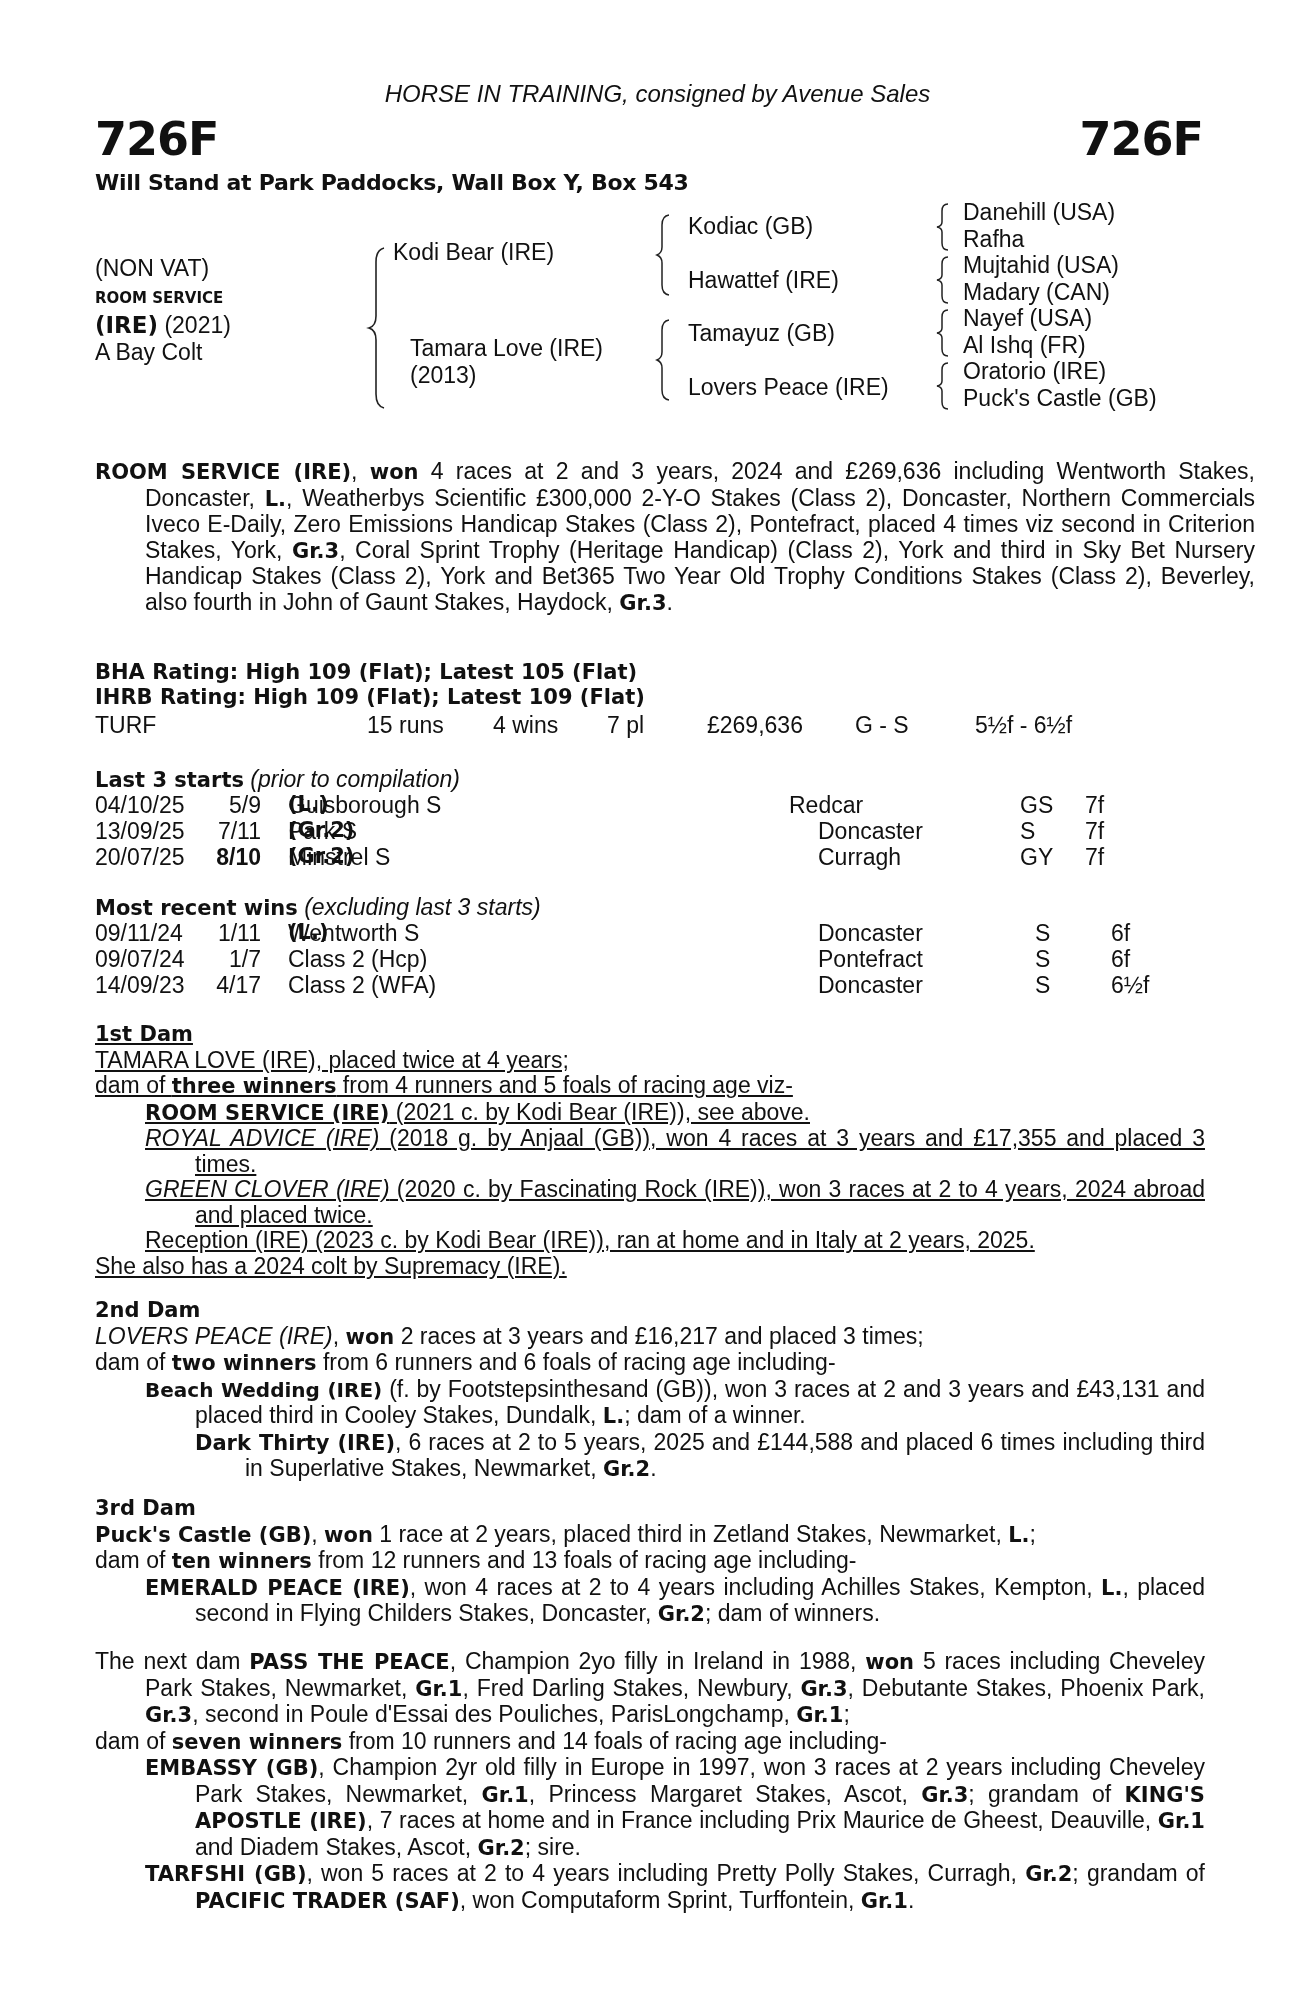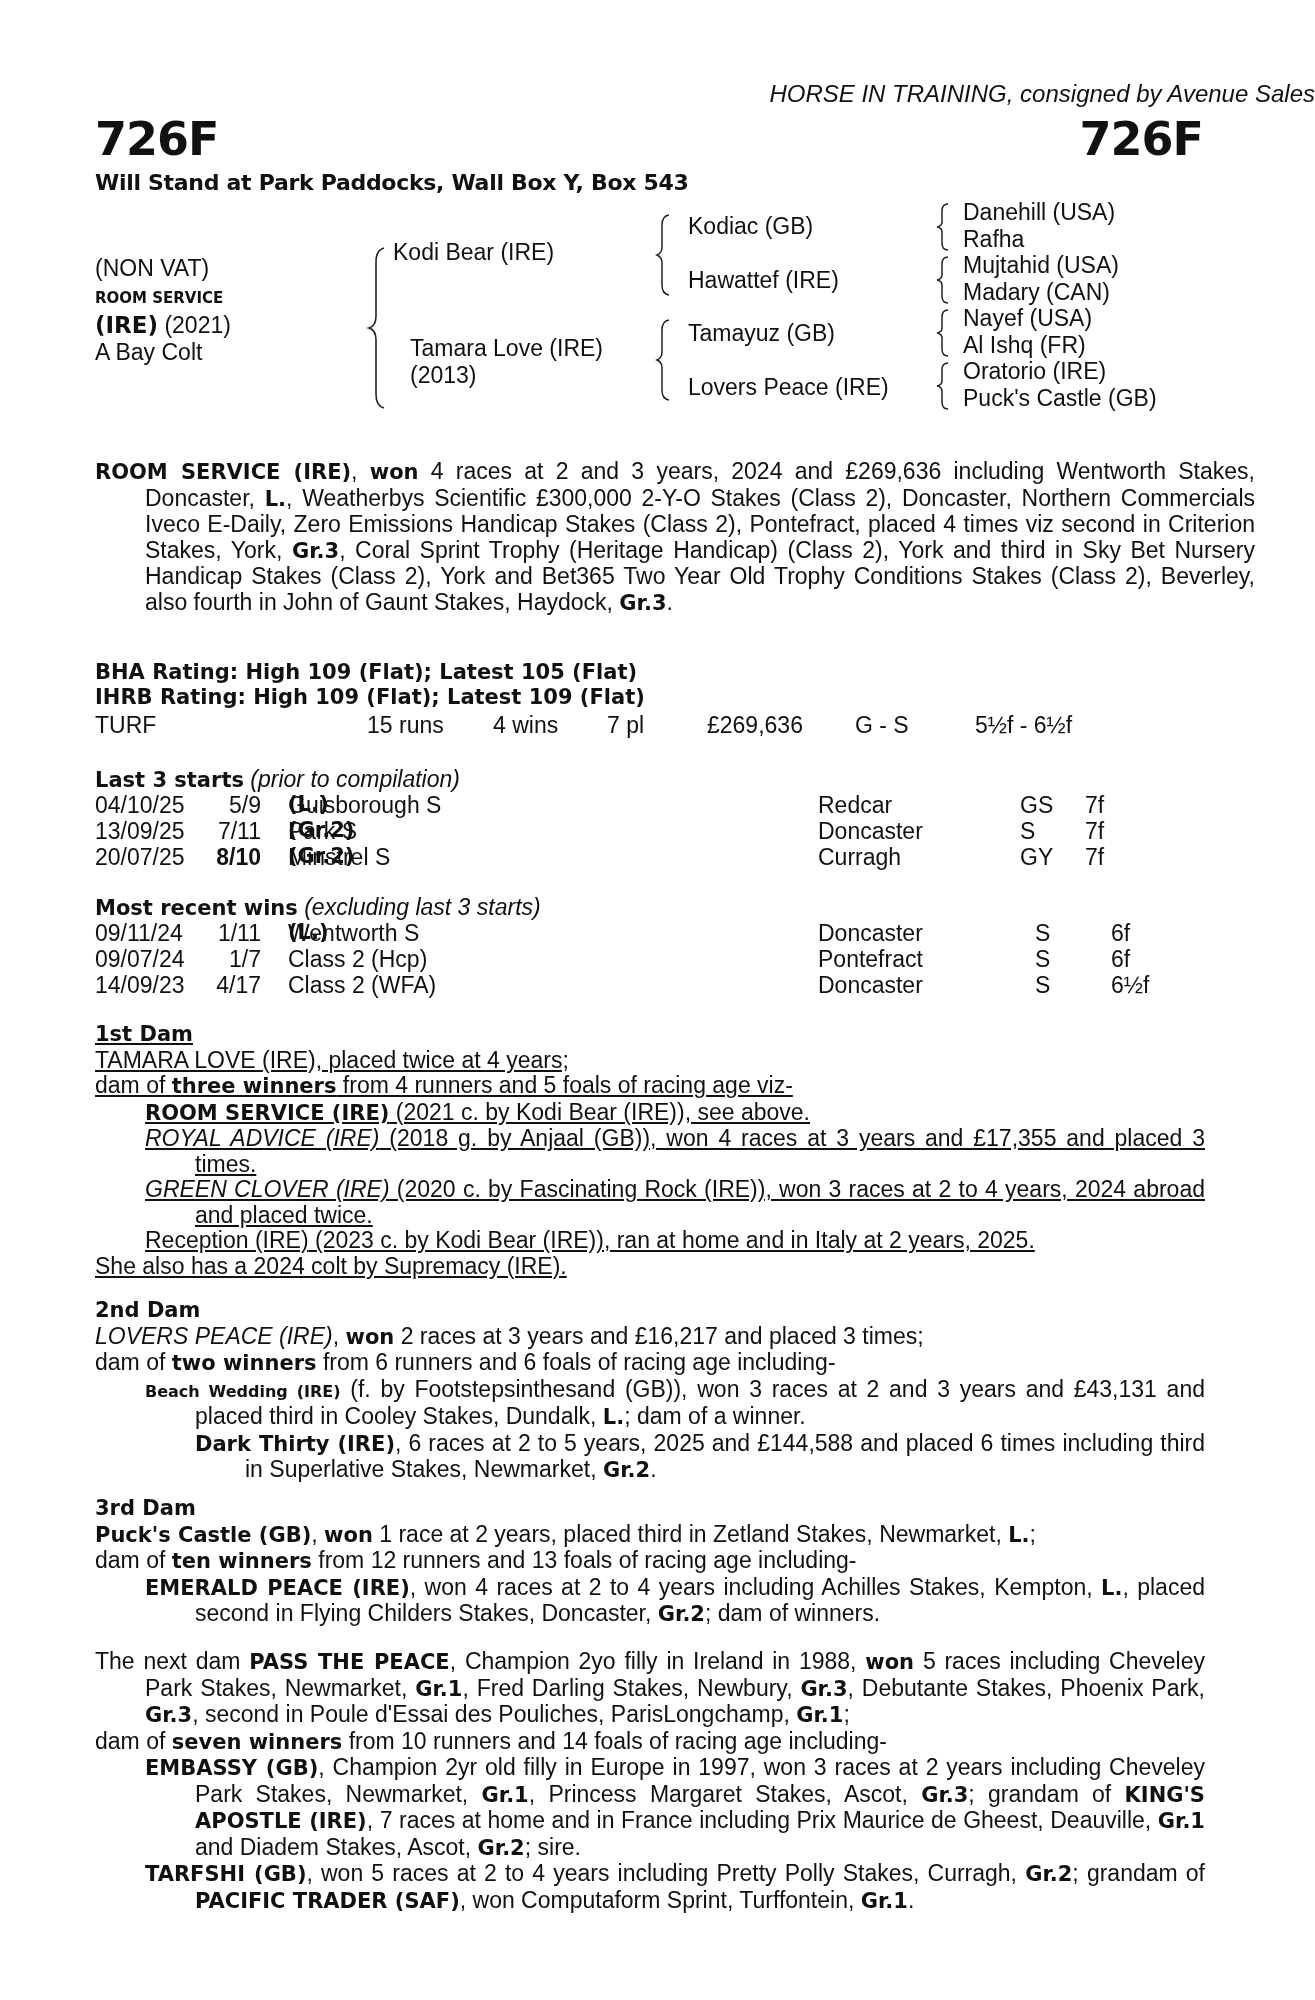--- a/index.html
+++ b/index.html
@@ -4,21 +4,21 @@
 <style>
   html, body { margin: 0; padding: 0; background: #ffffff; }
   body {
     width: 1315px; height: 2000px; position: relative; overflow: hidden;
     font-family: "Liberation Sans", sans-serif; color: #111111;
   }
   .abs { position: absolute; }
   .heavy { font-family: "DejaVu Sans", sans-serif; font-weight: bold; }
   .i { font-style: italic; }
 
-  #consignor { top: 80px; left: 0; width: 1315px; text-align: right; font-size: 24px; font-style: italic; }
+  #consignor { top: 80px; left: 0; width: 1315px; text-align: center; font-size: 24px; font-style: italic; }
   .lot { top: 112px; font-size: 46px; font-weight: bold; font-family: "DejaVu Sans", sans-serif; letter-spacing: -1px; }
   #lot-left { left: 95px; }
   #lot-right { right: 112px; }
   #stand { top: 170px; left: 95px; font-size: 22px; font-weight: bold; font-family: "DejaVu Sans", sans-serif; letter-spacing: -0.3px; }
 
   .ped { font-size: 23px; line-height: 27px; }
 
   .body-text { font-size: 23px; line-height: 25.5px; }
   .para { position: absolute; left: 95px; width: 1110px; text-align: justify; }
   .hang { padding-left: 50px; text-indent: -50px; }
@@ -99,21 +99,21 @@
 </div>
 
 <div class="abs" style="top:766px;left:95px;font-size:23px;"><span class="sec-h">Last 3 starts</span> <span class="i">(prior to compilation)</span></div>
 <div class="row" style="top:792px;">
   <span style="left:0;">04/10/25</span>
   <span style="left:112px;width:54px;text-align:right;">5/9</span>
   <span style="left:193px;">
       <span>Guisborough S </span>
       <span class="heavy" style="font-size:21px;">(L.)</span>
     </span>
-  <span style="left:723px;">Redcar</span>
+  <span style="left:694px;">Redcar</span>
   <span style="left:925px;">GS</span>
   <span style="left:990px;">7f</span>
 </div>
 <div class="row" style="top:818px;">
   <span style="left:0;">13/09/25</span>
   <span style="left:112px;width:54px;text-align:right;">7/11</span>
   <span style="left:193px;">
       <span>Park S </span>
       <span class="heavy" style="font-size:21px;">(Gr.2)</span>
     </span>
@@ -176,21 +176,21 @@
   <div class="hang2"><span class="i">ROYAL ADVICE (IRE)</span><span> (2018 g. by Anjaal (GB)), won 4 races at 3 years and £17,355 and placed 3 times.</span></div>
   <div class="hang2"><span class="i">GREEN CLOVER (IRE)</span><span> (2020 c. by Fascinating Rock (IRE)), won 3 races at 2 to 4 years, 2024 abroad and placed twice.</span></div>
   <div class="hang2"><span>Reception (IRE)</span><span> (2023 c. by Kodi Bear (IRE)), ran at home and in Italy at 2 years, 2025.</span></div>
   <div>She also has a 2024 colt by Supremacy (IRE).</div>
 </div>
 
 <div class="para body-text" style="top:1298px;">
   <div class="sec-h">2nd Dam</div>
   <div><span class="i">LOVERS PEACE (IRE)</span>, <span class="heavy" style="font-size:21px;">won</span><span> 2 races at 3 years and £16,217 and placed 3 times;</span></div>
   <div><span>dam of </span><span class="heavy" style="font-size:21px;">two winners</span><span> from 6 runners and 6 foals of racing age including-</span></div>
-  <div class="hang2"><span class="heavy" style="font-size:16px;">Beach Wedding (IRE)</span><span> (f. by Footstepsinthesand (GB)), won 3 races at 2 and 3 years and £43,131 and placed third in Cooley Stakes, Dundalk, </span><span class="heavy" style="font-size:21px;">L.</span><span>; dam of a winner.</span></div>
+  <div class="hang2"><span class="heavy" style="font-size:20px;">Beach Wedding (IRE)</span><span> (f. by Footstepsinthesand (GB)), won 3 races at 2 and 3 years and £43,131 and placed third in Cooley Stakes, Dundalk, </span><span class="heavy" style="font-size:21px;">L.</span><span>; dam of a winner.</span></div>
   <div class="hang3"><span class="heavy" style="font-size:21px;">Dark Thirty (IRE)</span><span>, 6 races at 2 to 5 years, 2025 and £144,588 and placed 6 times including third in Superlative Stakes, Newmarket, </span><span class="heavy" style="font-size:21px;">Gr.2</span><span>.</span></div>
 </div>
 
 <div class="para body-text" style="top:1496px;">
   <div class="sec-h">3rd Dam</div>
   <div><span class="heavy" style="font-size:21px;">Puck's Castle (GB)</span>, <span class="heavy" style="font-size:21px;">won</span><span> 1 race at 2 years, placed third in Zetland Stakes, Newmarket, </span><span class="heavy" style="font-size:21px;">L.</span><span>;</span></div>
   <div><span>dam of </span><span class="heavy" style="font-size:21px;">ten winners</span><span> from 12 runners and 13 foals of racing age including-</span></div>
   <div class="hang2"><span class="heavy" style="font-size:21px;">EMERALD PEACE (IRE)</span><span>, won 4 races at 2 to 4 years including Achilles Stakes, Kempton, </span><span class="heavy" style="font-size:21px;">L.</span><span>, placed second in Flying Childers Stakes, Doncaster, </span><span class="heavy" style="font-size:21px;">Gr.2</span><span>; dam of winners.</span></div>
 </div>
 

